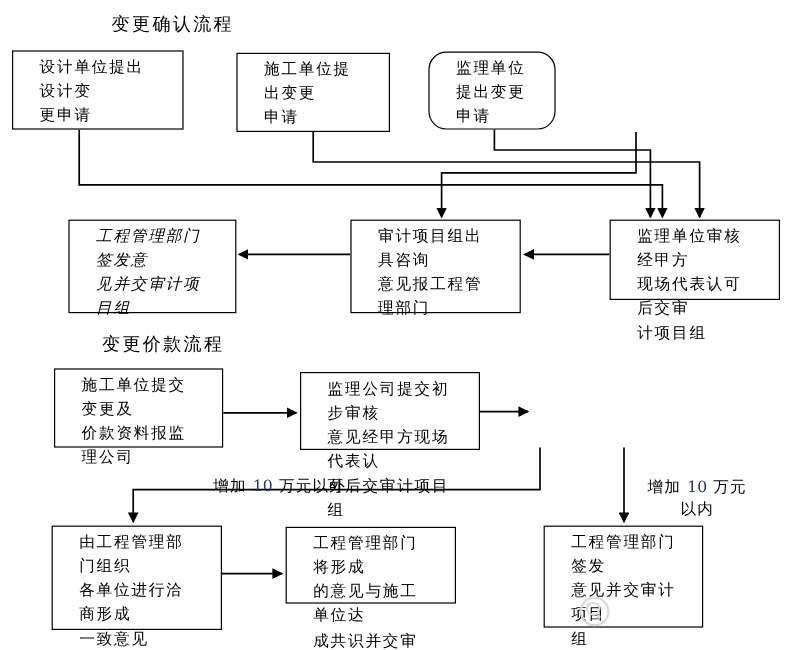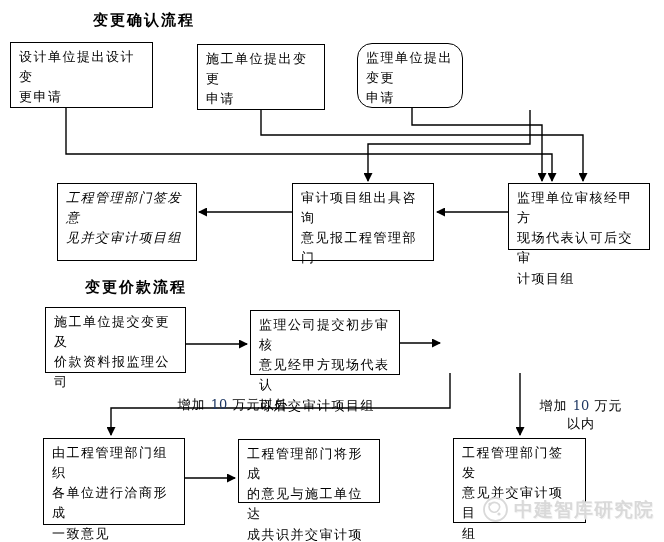--- a/index.html
+++ b/index.html
@@ -2,28 +2,28 @@
 <html><head>
 <meta charset="utf-8">
 <style>
   html,body{margin:0;padding:0;background:#fff;}
   .canvas{
     position:relative;width:664px;height:542px;background:#ffffff;
     font-family:"DejaVu Sans","Liberation Sans",sans-serif;color:#000;overflow:hidden;
   }
   .wires{position:absolute;left:0;top:0;width:664px;height:542px;pointer-events:none;}
   .flow-title{
-    position:absolute;font-weight:bold;font-size:15px;letter-spacing:2px;white-space:nowrap;
+    position:absolute;font-weight:normal;font-size:15px;letter-spacing:2px;white-space:nowrap;
   }
   #t1{left:93px;top:11px;}
   #t2{left:85px;top:278px;}
   .node{
     position:absolute;border:1px solid #000;background:#fff;
     font-size:13px;line-height:1.55;letter-spacing:1.5px;
-    padding:4px 8px;white-space:pre-line;box-sizing:border-box;
+    padding:4px 22px;white-space:pre-line;box-sizing:border-box;
   }
   
   #b1{left:10px;top:42px;width:143px;height:66px;}
   #b2{left:197px;top:44px;width:128px;height:66px;}
   #b3{left:357px;top:43px;width:106px;height:65px;border-radius:15px;}
   #b4{left:508px;top:44px;width:142px;height:66px;}
   #l1{left:57px;top:183px;width:140px;height:78px;font-style:italic;}
   #m1{left:292px;top:183px;width:142px;height:78px;}
   #r1{left:508px;top:183px;width:142px;height:67px;}
   
@@ -112,16 +112,15 @@
 以内</span>
   </div>
 
   <div class="watermark">
     <svg width="27" height="27" viewBox="0 0 27 27" xmlns="http://www.w3.org/2000/svg">
       <circle cx="13.5" cy="13.5" r="11.5" fill="none" stroke="#d9d9d9" stroke-width="1.8"></circle>
       <path d="M7,10 q3,-5 8,-3 q4,2 2,6 q-2,4 -6,3 q-4,-1 -4,-6" fill="none" stroke="#d9d9d9" stroke-width="1.6"></path>
       <circle cx="8" cy="8" r="1.6" fill="#d9d9d9"></circle>
       <circle cx="17" cy="18" r="1.6" fill="#d9d9d9"></circle>
     </svg>
-    <span>中建智库研究院</span>
   </div>
 
 </div>
 
 </body></html>

